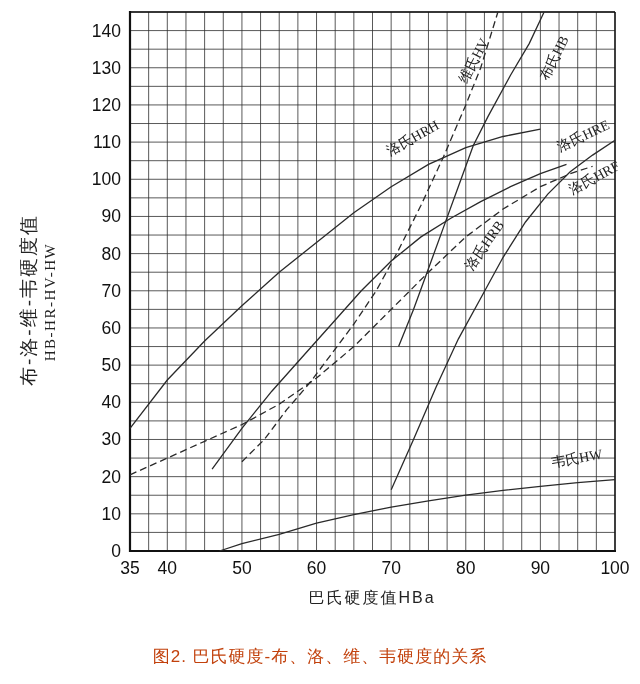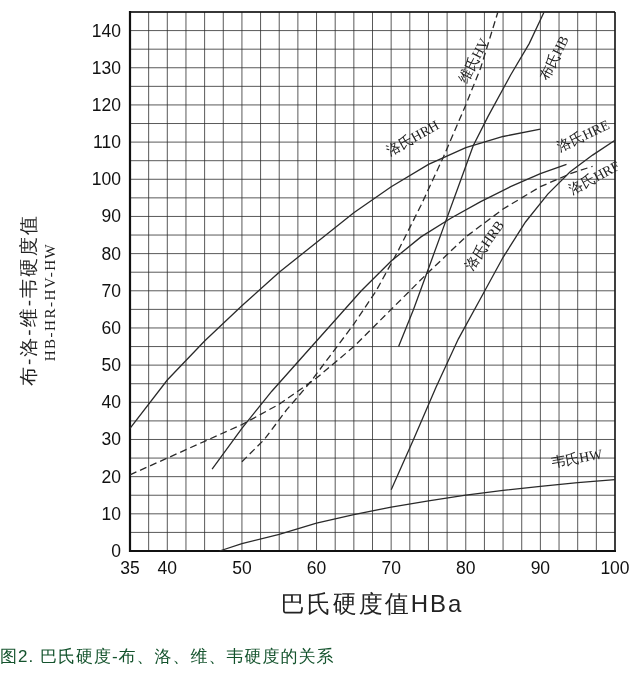--- a/index.html
+++ b/index.html
@@ -2,22 +2,22 @@
 <html><head>
 <meta charset="utf-8">
 <style>
   html,body{margin:0;padding:0;background:#ffffff;}
   #stage{position:relative;width:640px;height:684px;background:#ffffff;overflow:hidden;
          font-family:"Liberation Sans",sans-serif;color:#111;}
   .abs{position:absolute;}
   .ytitle{width:280px;height:28px;transform:rotate(-90deg);text-align:center;white-space:nowrap;}
   .ytitle-cjk{font-size:19px;letter-spacing:2px;color:#222;}
   .ytitle-latin{font-size:15px;letter-spacing:1.5px;color:#222;font-family:"Liberation Serif",serif;}
-  .xtitle{width:300px;text-align:center;font-size:24px;letter-spacing:2px;color:#222;}
-  .caption{width:640px;font-size:17px;letter-spacing:1px;color:#14532d;}
+  .xtitle{width:300px;text-align:center;font-size:16px;letter-spacing:2px;color:#222;}
+  .caption{width:640px;text-align:center;font-size:17px;letter-spacing:1px;color:#c2410c;}
   svg text{font-family:"Liberation Sans",sans-serif;}
   .curve-label{font-family:"Liberation Serif",serif;}
 </style>
 </head>
 <body>
 
 <div id="stage">
 
   <svg id="chart" width="640" height="684" viewBox="0 0 640 684">
       <line x1="130" y1="12" x2="130" y2="551" stroke="#2f2f2f" stroke-width="0.8"></line>

